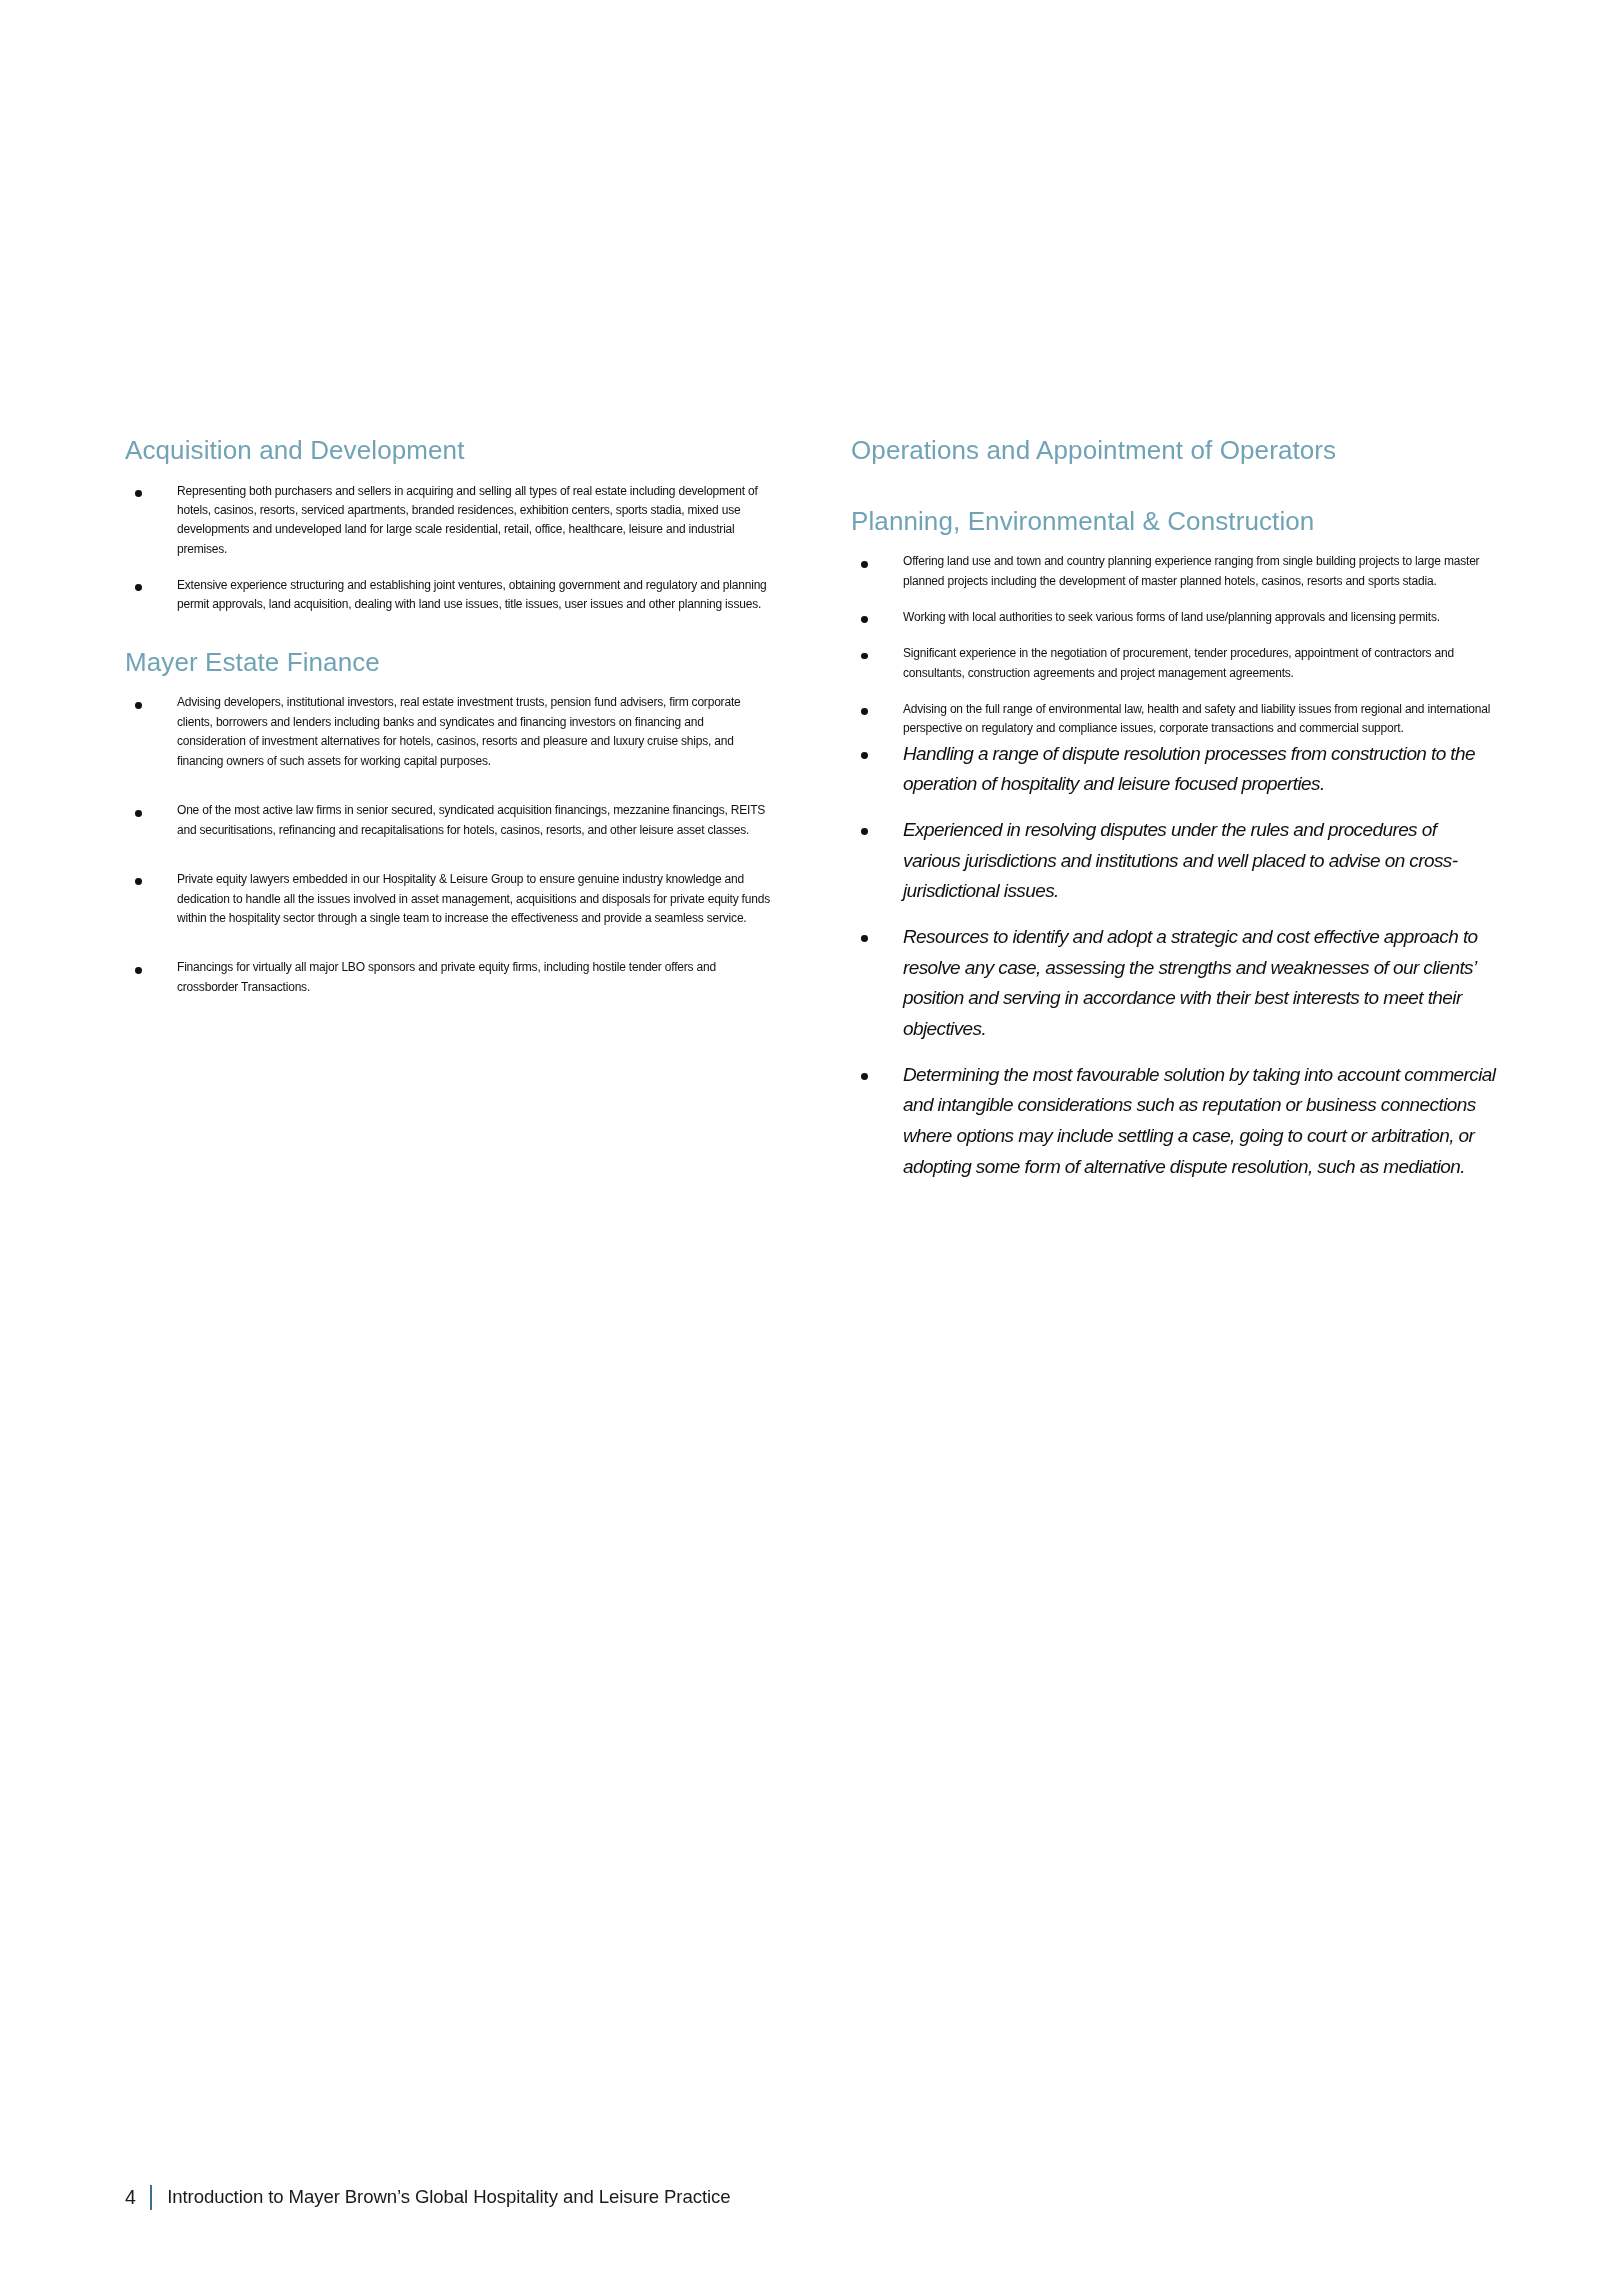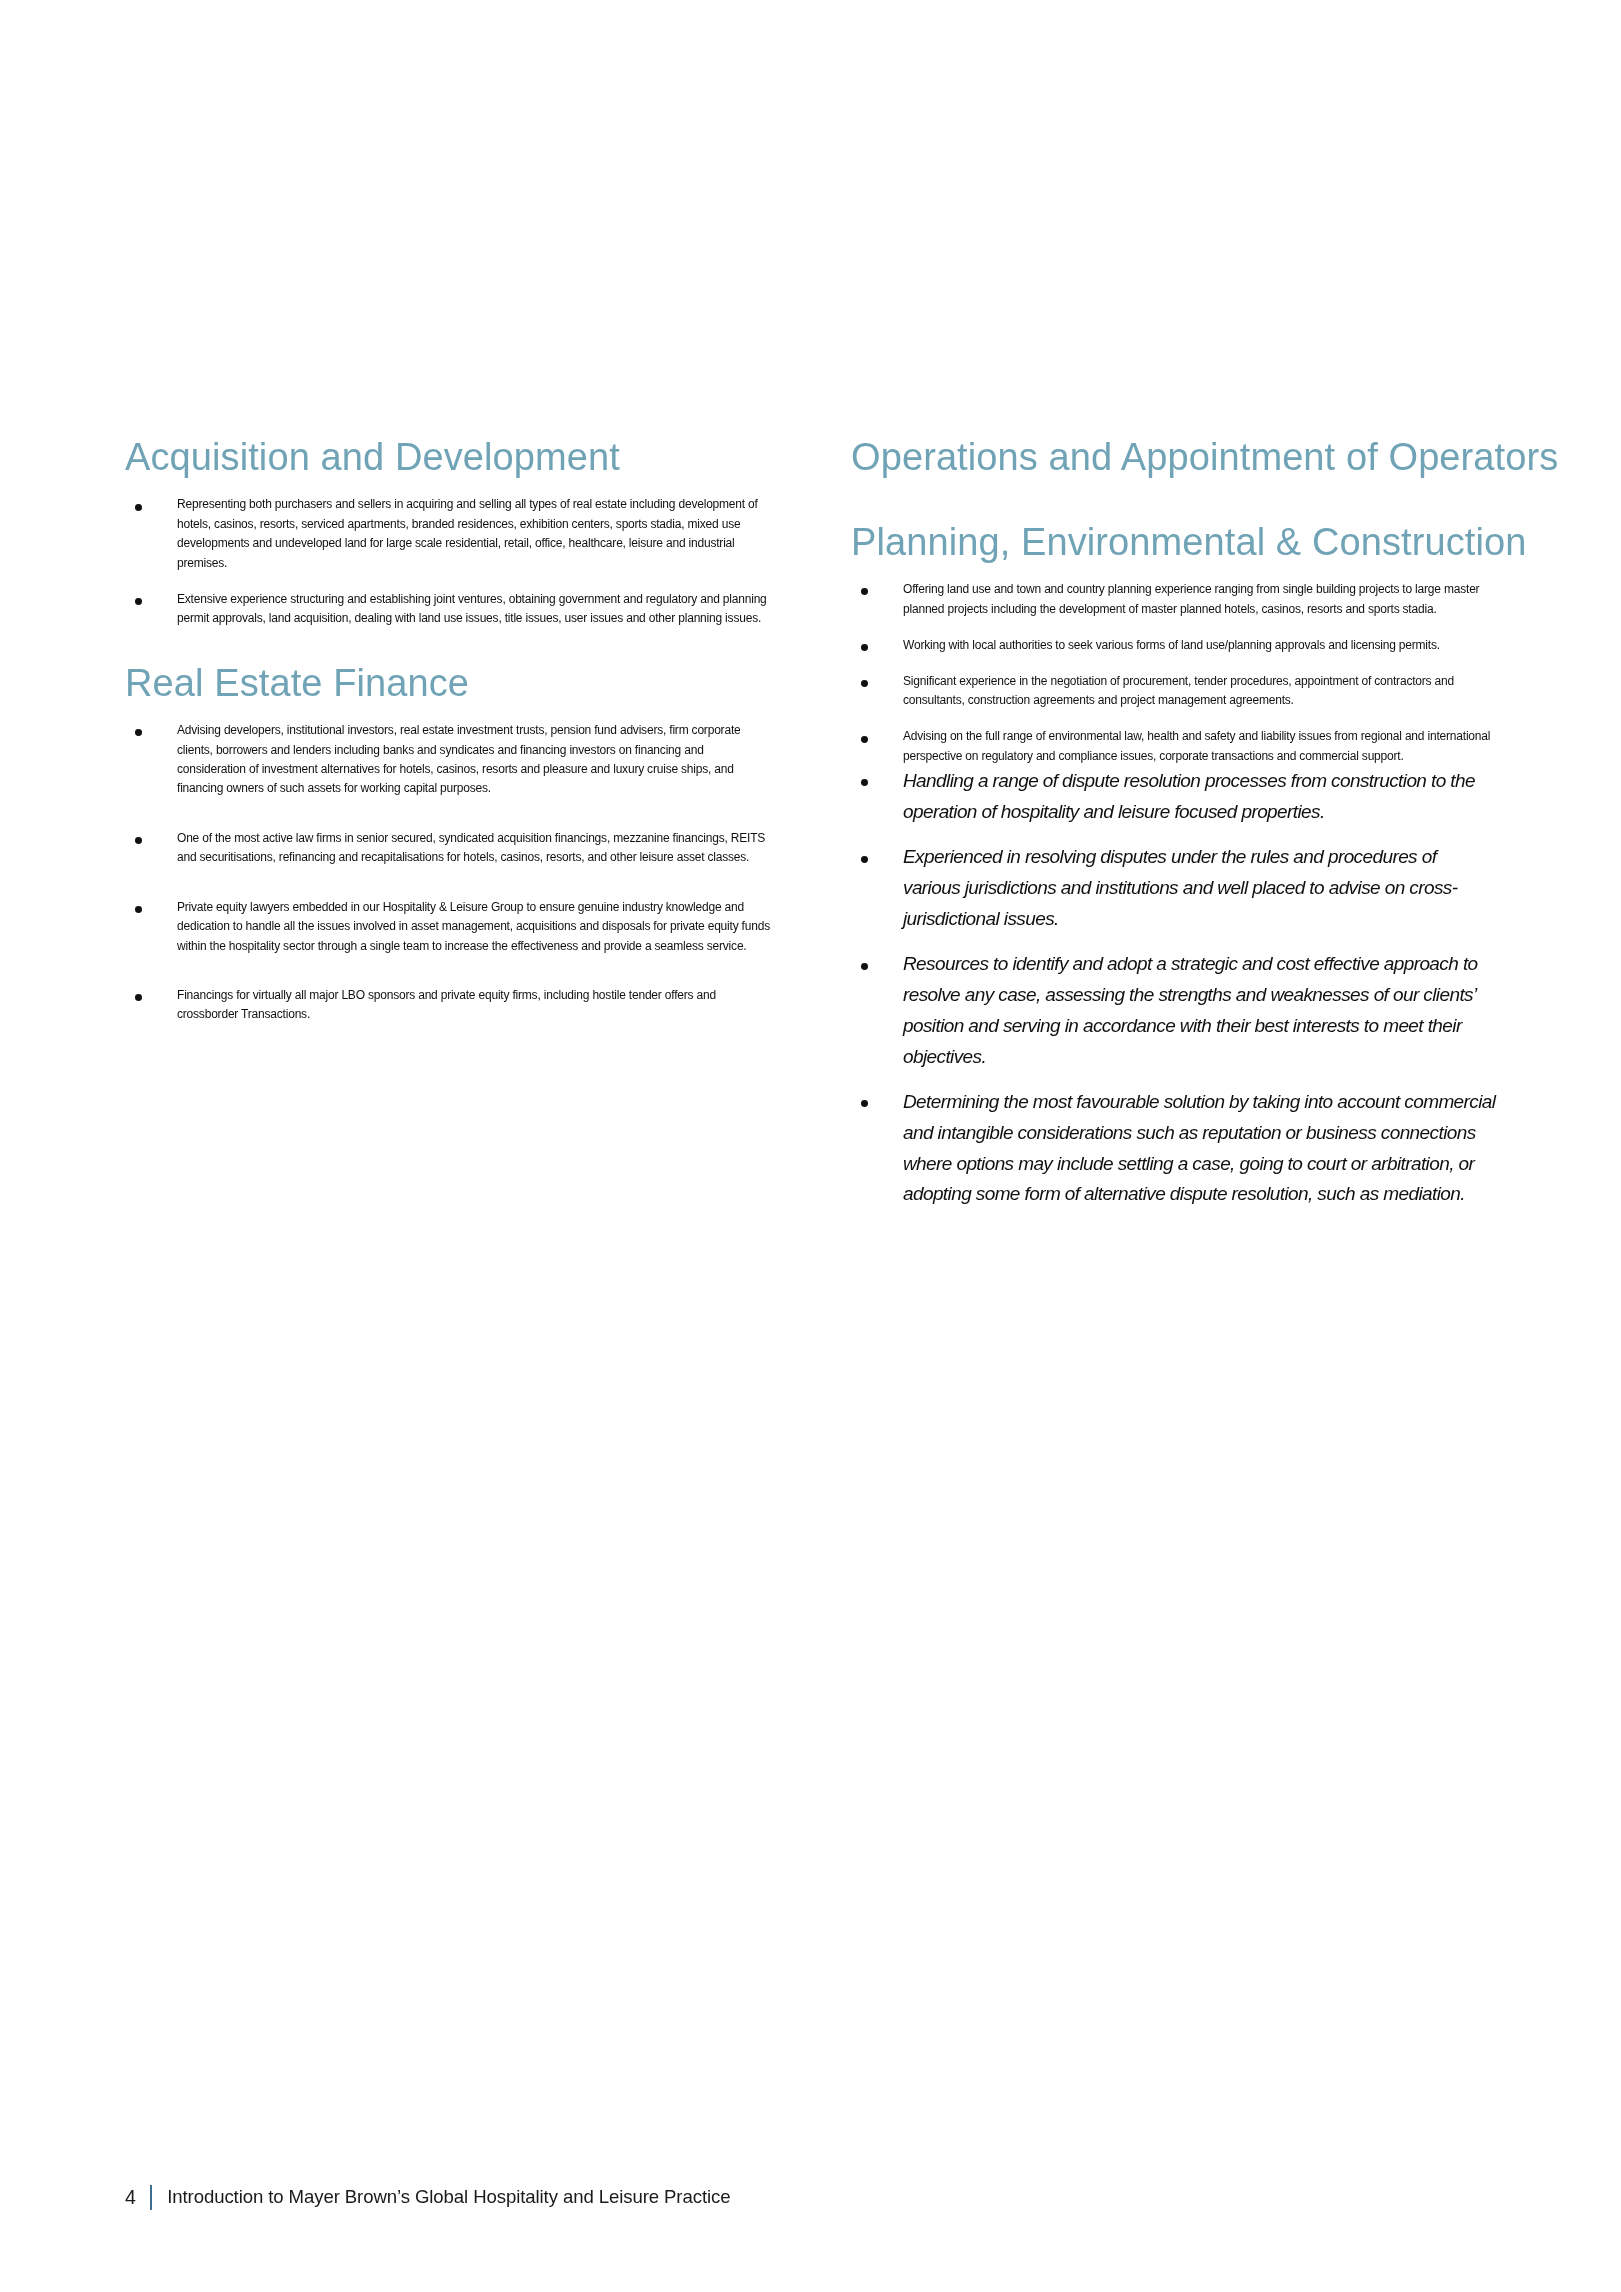--- a/index.html
+++ b/index.html
@@ -31,21 +31,21 @@
     align-items: flex-start;
   }
 
   .col {
     width: 646px;
     flex: 0 0 646px;
   }
 
   .section-heading {
     color: #6fa3b5;
-    font-size: 38px;
+    font-size: 26px;
     font-weight: 400;
     letter-spacing: 0.1px;
     line-height: 1.15;
     margin: 0 0 15.7px 0;
     white-space: nowrap;
   }
   .section:not(:first-child) .section-heading {
     margin-top: 33px;
   }
   .col-right .section:not(:first-child) .section-heading {
@@ -136,21 +136,21 @@
             <span>Representing both purchasers and sellers in acquiring and selling all types of real estate including development of hotels, casinos, resorts, serviced apartments, branded residences, exhibition centers, sports stadia, mixed use developments and undeveloped land for large scale residential, retail, office, healthcare, leisure and industrial premises.</span>
           </li>
           <li>
             <span class="dot"></span>
             <span>Extensive experience structuring and establishing joint ventures, obtaining government and regulatory and planning permit approvals, land acquisition, dealing with land use issues, title issues, user issues and other planning issues.</span>
           </li>
         </ul>
       </div>
 
       <div class="section">
-        <h2 class="section-heading">Real Estate Finance</h2>
+        <h2 class="section-heading">Mayer Estate Finance</h2>
         <ul class="bullets airy">
           <li>
             <span class="dot"></span>
             <span>Advising developers, institutional investors, real estate investment trusts, pension fund advisers, firm corporate clients, borrowers and lenders including banks and syndicates and financing investors on financing and consideration of investment alternatives for hotels, casinos, resorts and pleasure and luxury cruise ships, and financing owners of such assets for working capital purposes.</span>
           </li>
           <li>
             <span class="dot"></span>
             <span>One of the most active law firms in senior secured, syndicated acquisition financings, mezzanine financings, REITS and securitisations, refinancing and recapitalisations for hotels, casinos,  resorts, and other leisure asset classes.</span>
           </li>
           <li>

